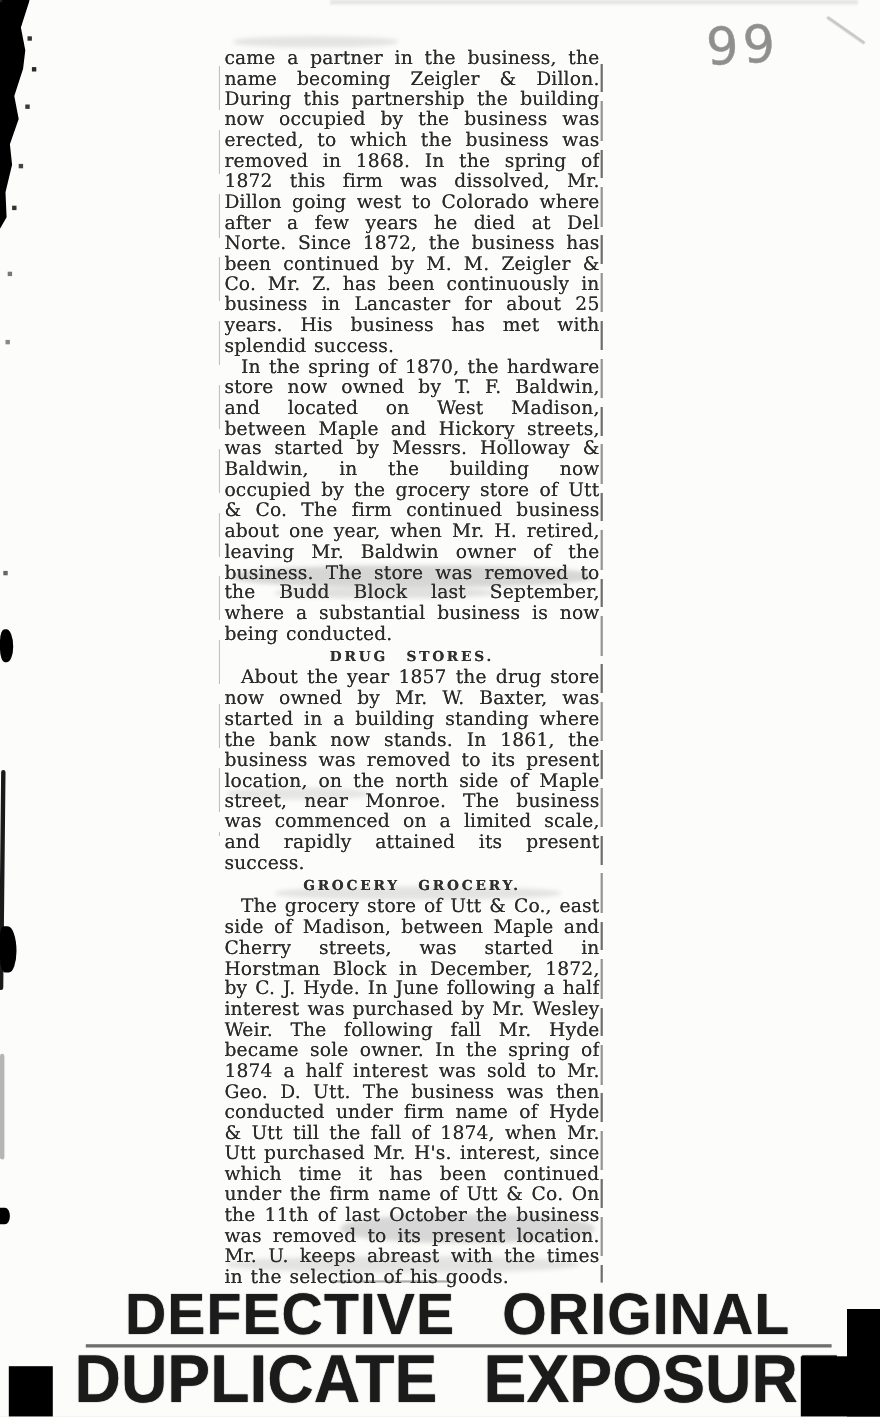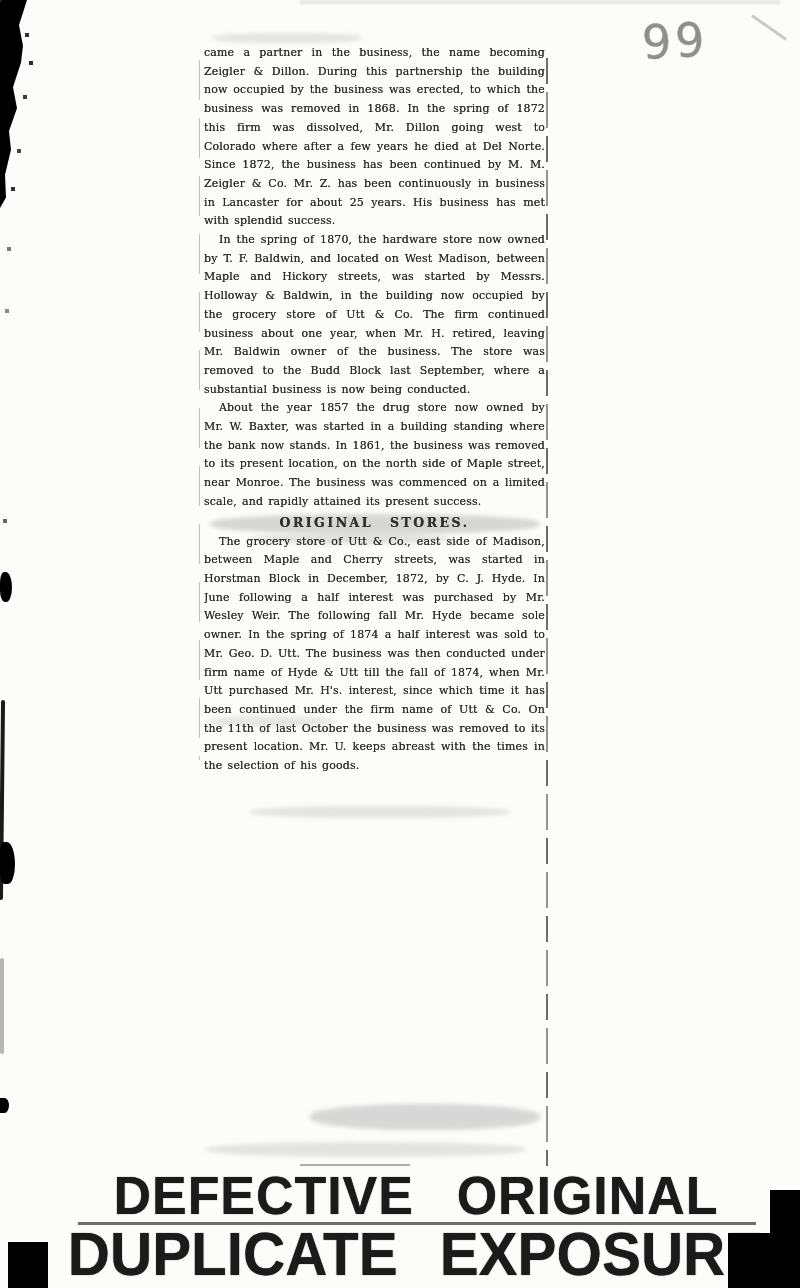--- a/index.html
+++ b/index.html
@@ -8,21 +8,21 @@
     background:#fcfcfb;overflow:hidden;
     font-family:"DejaVu Serif", serif;
   }
 
   
   .column{
     position:absolute;left:204px;top:44px;width:341px;height:1128px;
     overflow:hidden;color:#2b2b2b;
   }
   .para{
-    font-size:11px;line-height:18.7px;text-align:justify;
+    font-size:17px;line-height:18.7px;text-align:justify;
     letter-spacing:.15px;word-spacing:1.5px;margin:0;
     text-shadow:0 0 .6px rgba(45,45,45,.85);
   }
   .para.indent{text-indent:15px;}
   .heading{
     font-size:12.5px;font-weight:bold;text-align:center;
     letter-spacing:2.5px;word-spacing:10px;color:#303030;
     margin:3px 0 3px 0;text-shadow:0 0 .6px rgba(45,45,45,.9);
   }
 
@@ -118,22 +118,23 @@
   <div class="smudge sm-mru"></div>
   <div class="smudge sm-abreast"></div>
   <div class="underline-goods"></div>
 
   <div class="rule-left"></div>
   <div class="rule-right"></div>
 
   <div class="column" id="article-sections">
       <div class="para">came a partner in the business, the name becoming Zeigler &amp; Dillon. During this partnership the building now occupied by the business was erected, to which the business was removed in 1868. In the spring of 1872 this firm was dissolved, Mr. Dillon going west to Colorado where after a few years he died at Del Norte. Since 1872, the business has been continued by M. M. Zeigler &amp; Co. Mr. Z. has been continuously in business in Lancaster for about 25 years. His business has met with splendid success.</div>
       <div class="para indent">In the spring of 1870, the hardware store now owned by T. F. Baldwin, and located on West Madison, between Maple and Hickory streets, was started by Messrs. Holloway &amp; Baldwin, in the building now occupied by the grocery store of Utt &amp; Co. The firm continued business about one year, when Mr. H. retired, leaving Mr. Baldwin owner of the business. The store was removed to the Budd Block last September, where a substantial business is now being conducted.</div>
+      <div class="heading">DRUG STORES.</div>
       <div class="para indent">About the year 1857 the drug store now owned by Mr. W. Baxter, was started in a building standing where the bank now stands. In 1861, the business was removed to its present location, on the north side of Maple street, near Monroe. The business was commenced on a limited scale, and rapidly attained its present success.</div>
-      <div class="heading">ORIGINAL STORES.</div>
+      <div class="heading">GROCERY GROCERY.</div>
       <div class="para indent">The grocery store of Utt &amp; Co., east side of Madison, between Maple and Cherry streets, was started in Horstman Block in December, 1872, by C. J. Hyde. In June following a half interest was purchased by Mr. Wesley Weir. The following fall Mr. Hyde became sole owner. In the spring of 1874 a half interest was sold to Mr. Geo. D. Utt. The business was then conducted under firm name of Hyde &amp; Utt till the fall of 1874, when Mr. Utt purchased Mr. H's. interest, since which time it has been continued under the firm name of Utt &amp; Co. On the 11th of last October the business was removed to its present location. Mr. U. keeps abreast with the times in the selection of his goods.</div>
     </div>
 
   <div class="stamp">
     <div class="stamp-line1">DEFECTIVE ORIGINAL</div>
     <div class="stamp-underline"></div>
     <div class="stamp-line2">DUPLICATE EXPOSURE</div>
   </div>
 
   <div class="art corner-bl"></div>

